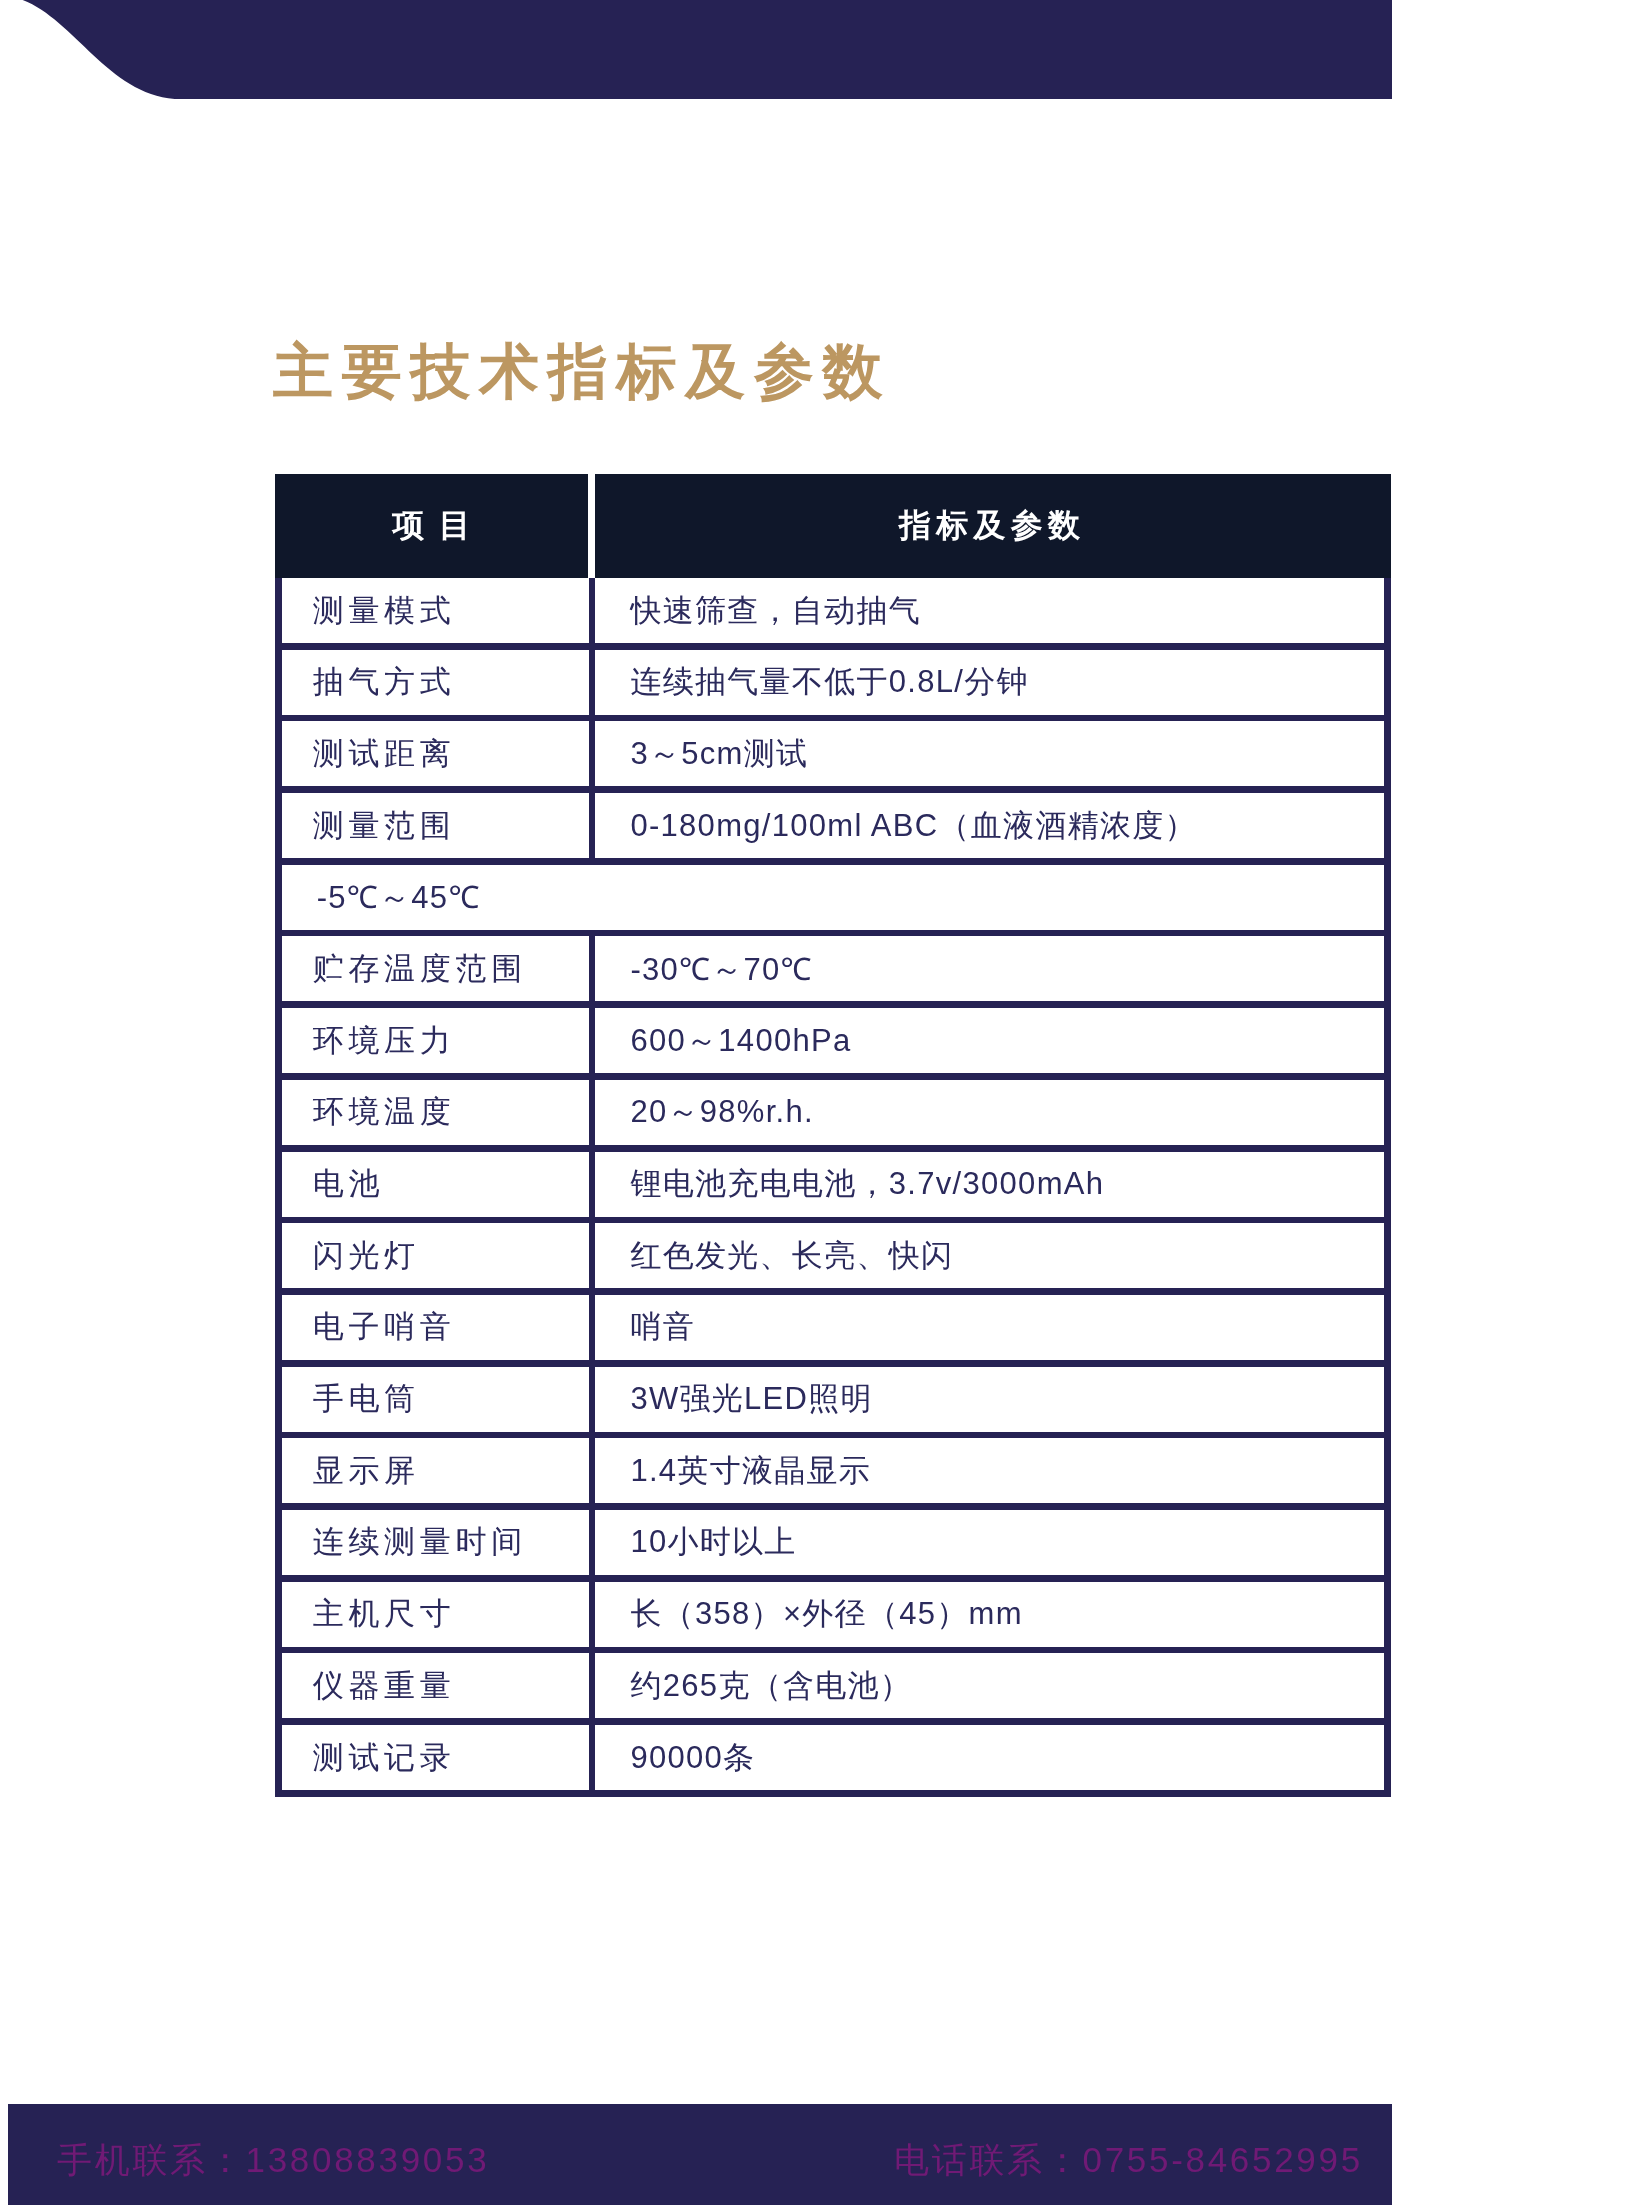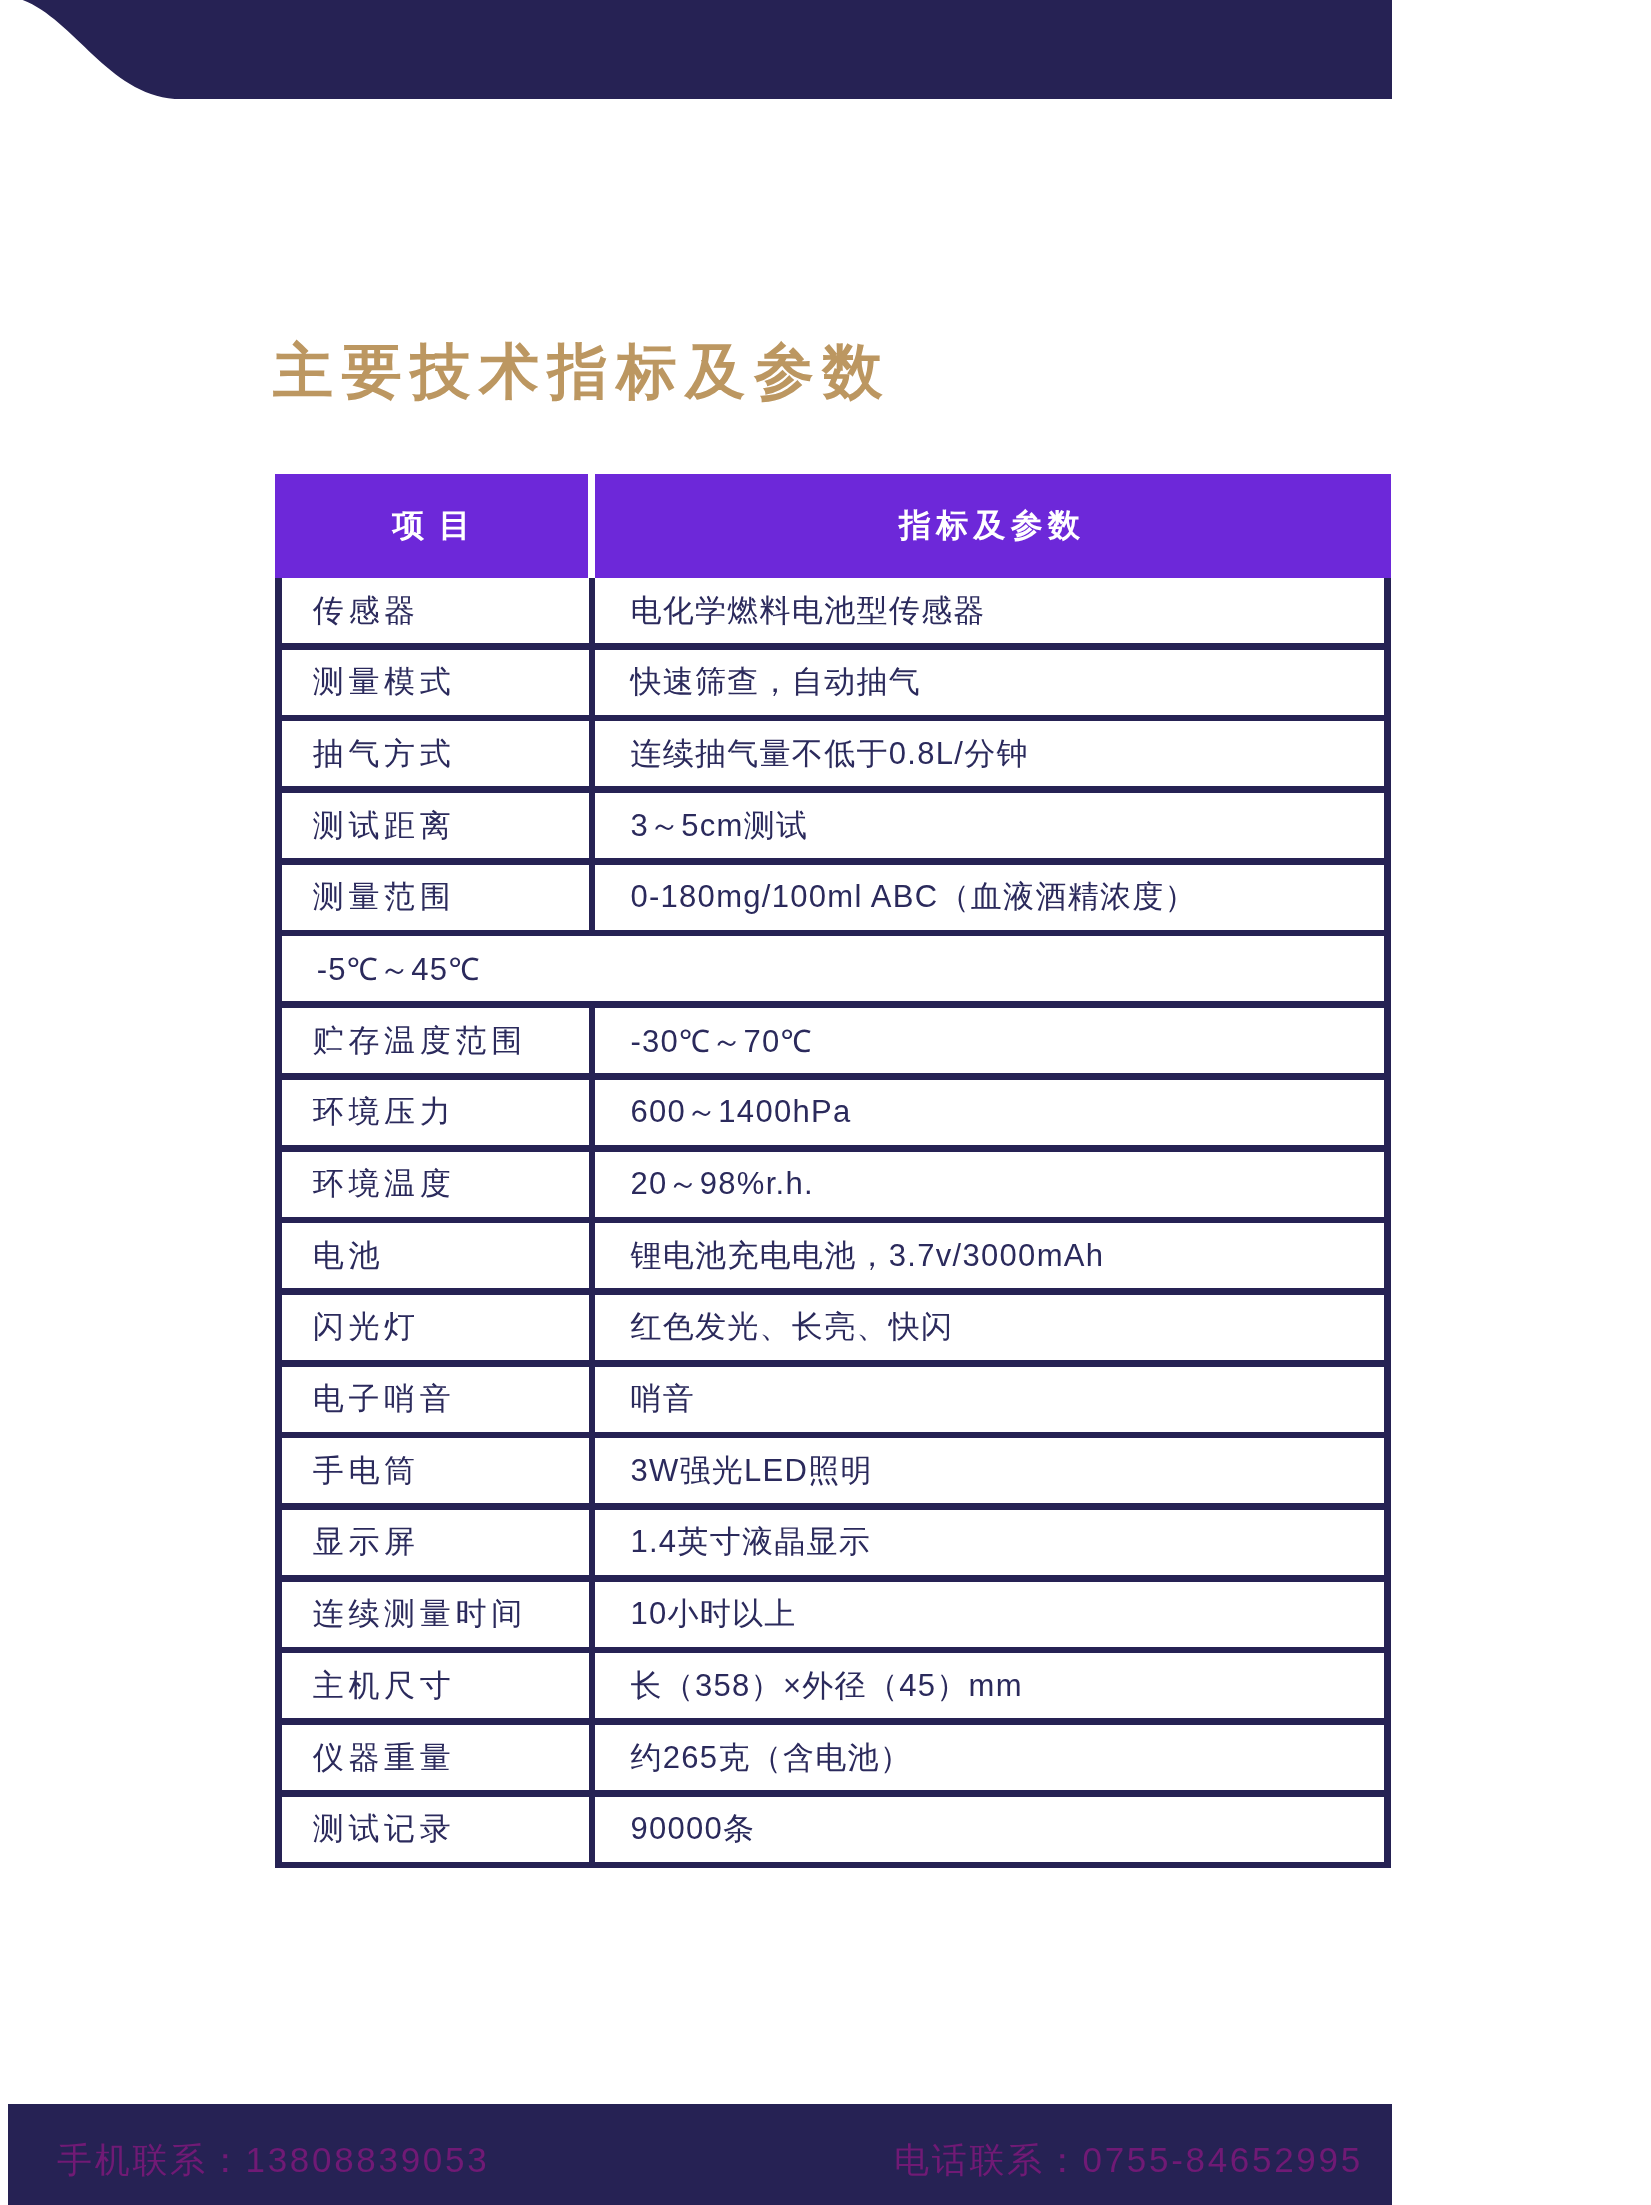--- a/index.html
+++ b/index.html
@@ -39,21 +39,21 @@
     top: 474px;
     width: 1116px;
     background: #262254;
     padding: 0 6.7px 6.7px 6.7px;
     box-sizing: border-box;
   }
   .thead {
     position: relative;
     height: 104px;
     margin: 0 -6.7px;
-    background: #6d28d9;
+    background: #0f172a;
     display: flex;
     align-items: center;
   }
   .th {
     color: #ffffff;
     font-size: 32px;
     font-weight: bold;
     display: flex;
     align-items: center;
     justify-content: center;
@@ -117,28 +117,20 @@
 
   <h1 class="page-title">主要技术指标及参数</h1>
 
   <div class="spec-table">
     <div class="thead">
       <div class="th th-item">项目</div>
       <div class="th-divider"></div>
       <div class="th th-value">指标及参数</div>
     </div>
     <div class="tbody">
-  <div class="trow">
-    <div class="td td-item">
-      <span class="cell-label">传感器</span>
-    </div>
-    <div class="td td-value">
-      <span class="cell-value">电化学燃料电池型传感器</span>
-    </div>
-  </div>
 
   <div class="trow">
     <div class="td td-item">
       <span class="cell-label">测量模式</span>
     </div>
     <div class="td td-value">
       <span class="cell-value">快速筛查，自动抽气</span>
     </div>
   </div>
 

